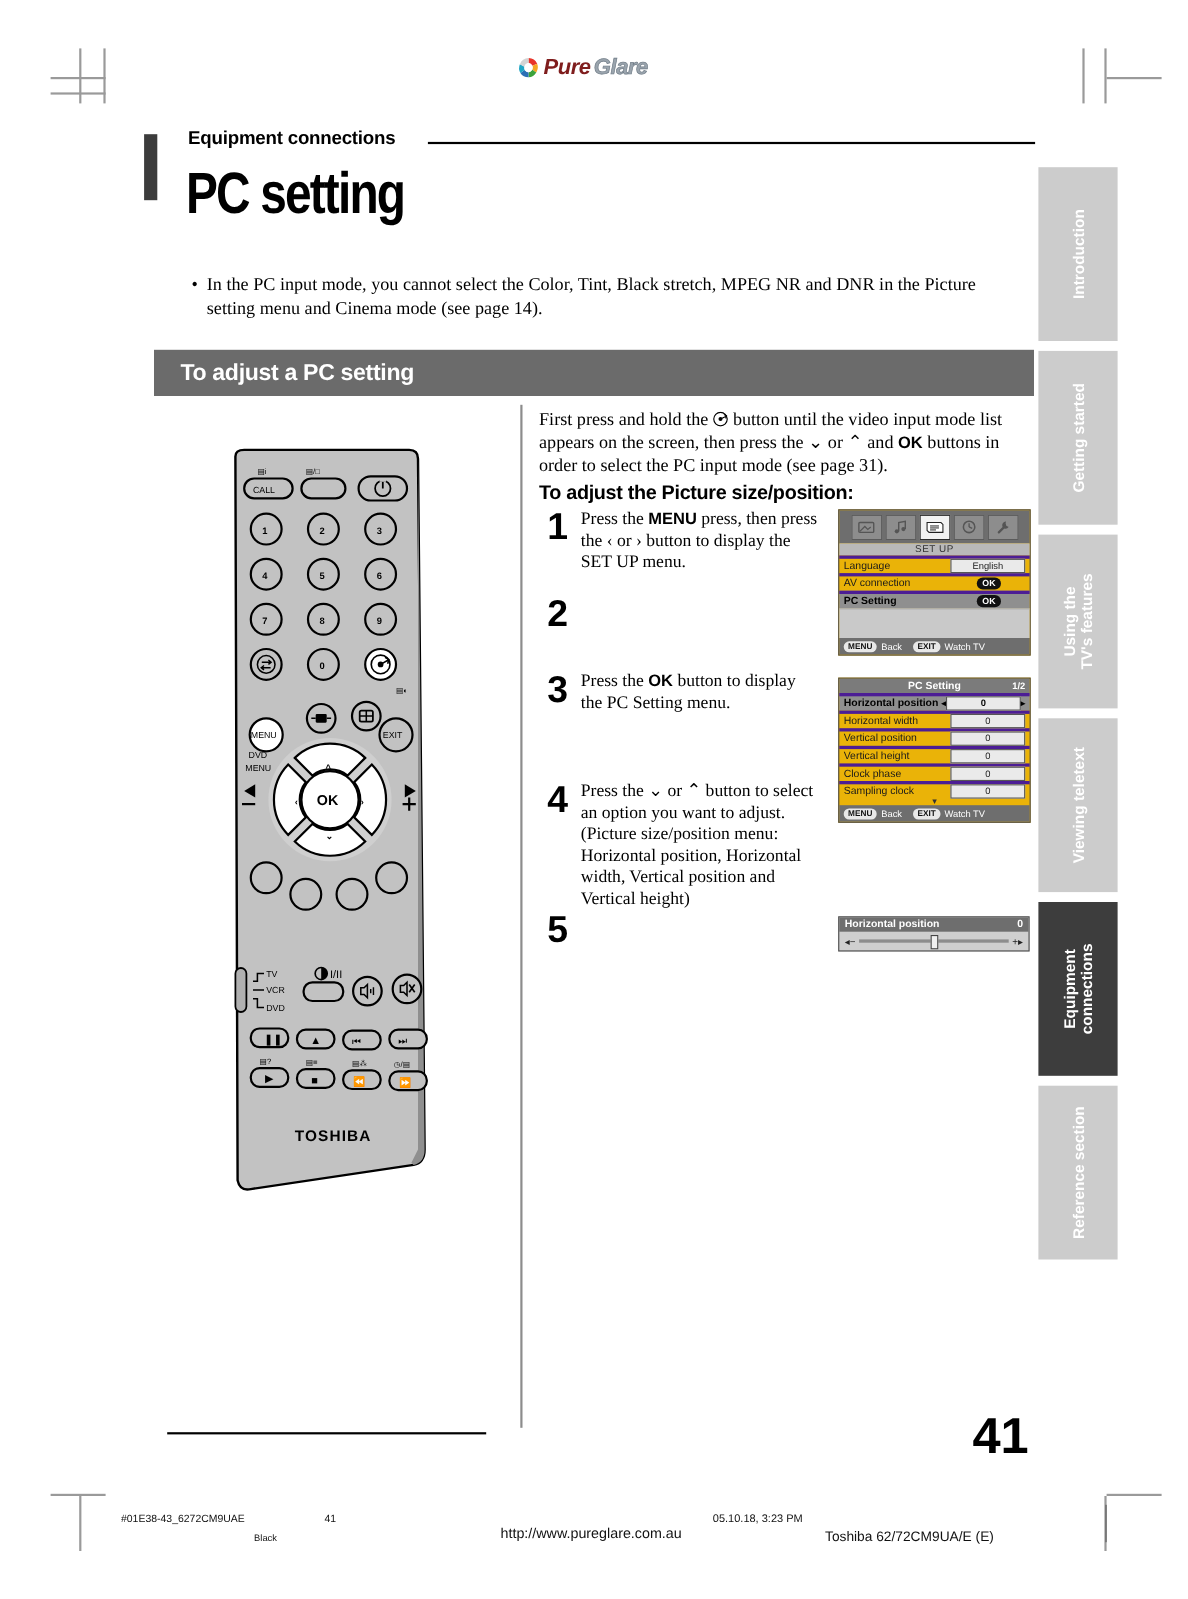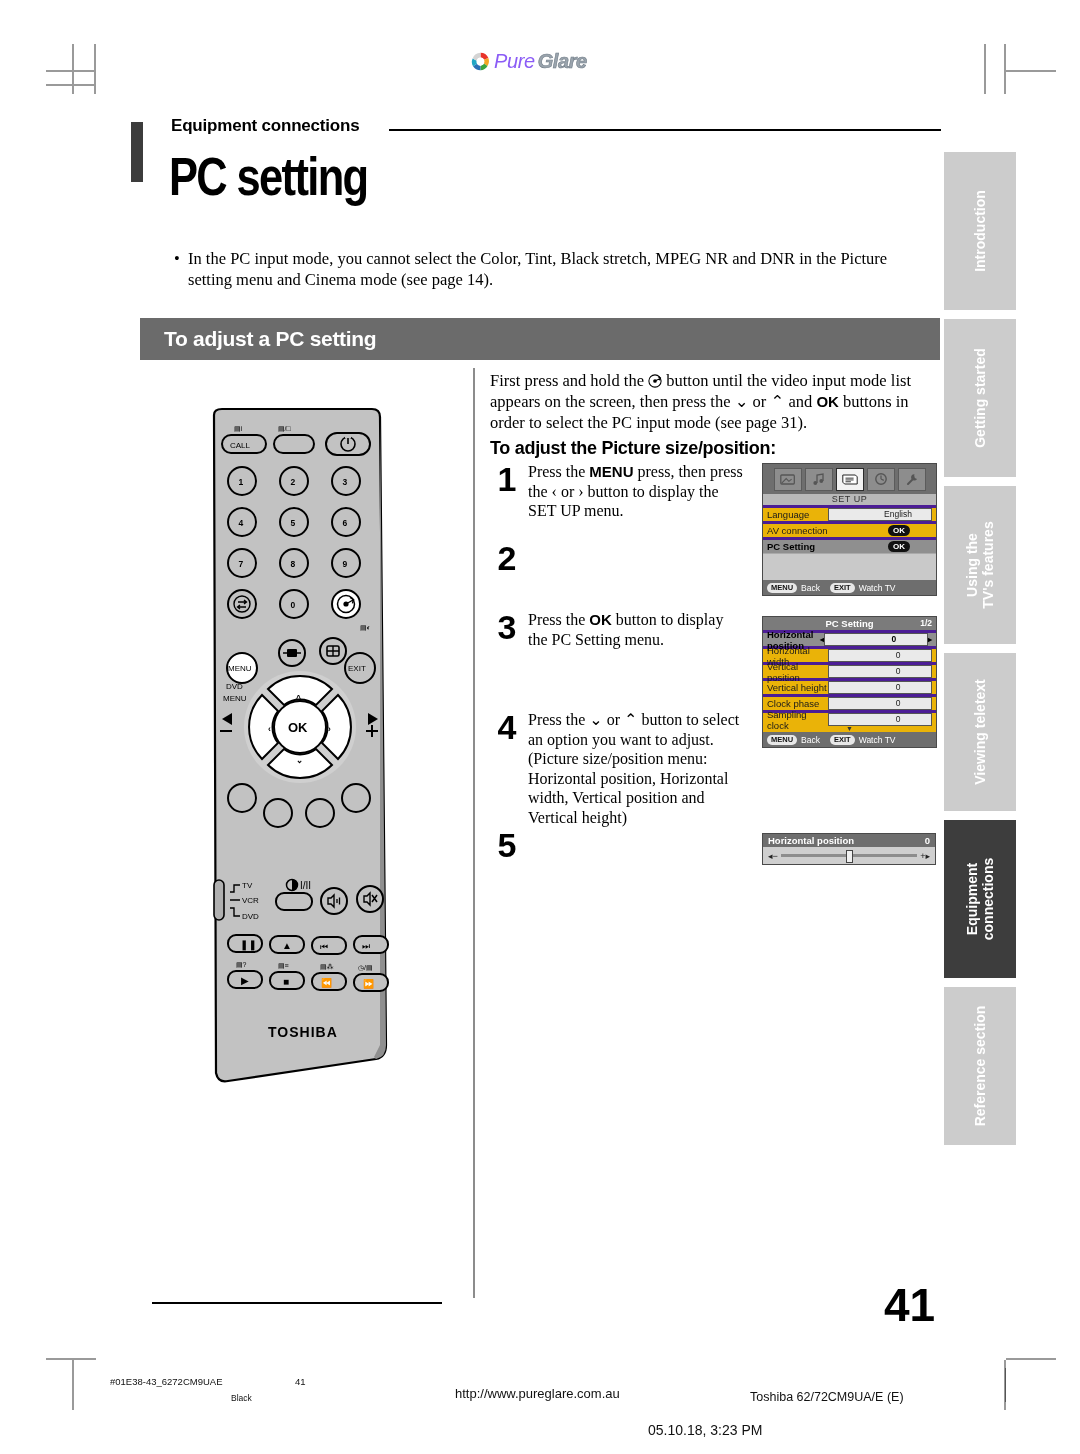--- a/index.html
+++ b/index.html
@@ -9,22 +9,22 @@
 
   
   .cm{position:absolute;background:#9a9a9a;}
   .cmv{width:2px;height:50px;}
   .cmh{height:2px;width:50px;}
 
   
   .logo{position:absolute;left:470px;top:50px;display:flex;align-items:center;gap:3px;}
   .logo-mark{width:21px;height:21px;position:relative;}
   .logo-mark svg{display:block;}
-  .logo-pure{font-family:"Liberation Sans",sans-serif;font-weight:normal;font-size:20px;
-       color:#8b5cf6;letter-spacing:-0.4px;font-style:italic;}
+  .logo-pure{font-family:"Liberation Sans",sans-serif;font-weight:bold;font-size:20px;
+       color:#7f1d1d;letter-spacing:-0.4px;font-style:italic;}
   .logo-glare{font-family:"Liberation Sans",sans-serif;font-weight:bold;font-size:20px;
        color:#9aa4ad;letter-spacing:-0.4px;font-style:italic;
        -webkit-text-stroke:0.6px #6f7b86;}
 
   
   .hdr{position:absolute;left:131px;top:120px;width:810px;height:30px;}
   .hdr-bar{position:absolute;left:0;top:2px;width:12px;height:60px;background:#3c3c3c;}
   .hdr-eq{position:absolute;left:40px;top:-4px;font-family:"Liberation Sans",sans-serif;
        font-weight:bold;font-size:17px;letter-spacing:-0.2px;}
   .hdr-rule{position:absolute;left:258px;top:9px;right:0;height:2px;background:#000;}
@@ -63,21 +63,21 @@
        justify-content:center;gap:3px;padding:2px 3px;}
   .oicon{width:26px;height:21px;background:#8d8d8d;border:1px solid #5b5b5b;
        display:flex;align-items:center;justify-content:center;}
   .oicon.sel{background:#f2f2f2;border-color:#2b2b2b;}
   .osd-cap{background:#b9b9b9;text-align:center;font-family:"Liberation Sans",sans-serif;
        font-size:9px;color:#333;letter-spacing:.5px;line-height:11px;height:11px;}
   .osd-row{display:flex;align-items:center;height:13px;border-top:3px solid #4c1d95;
        font-family:"Liberation Sans",sans-serif;font-size:9.5px;padding:0 4px;color:#1a1a1a;}
   .osd-row .lbl{flex:1;}
   .osd-row .val{width:66px;background:#eaeaea;border:1px solid #555;text-align:center;
-       font-size:8.5px;line-height:11px;height:11px;padding-left:36px;}
+       font-size:8.5px;line-height:11px;height:11px;}
   .osd-row.hl{background:#8f8f8f;font-weight:bold;color:#000;}
   .okpill{display:inline-block;background:#111;color:#fff;border-radius:7px;
        font-size:8px;font-weight:bold;padding:0 5px;line-height:11px;}
   .osd-foot{display:flex;align-items:center;gap:4px;background:#6e6e6e;height:15px;
        padding:0 4px;color:#fff;font-family:"Liberation Sans",sans-serif;font-size:8.5px;}
   .keycap{display:inline-block;background:#e8e8e8;color:#111;border-radius:5px;
        font-size:7.5px;font-weight:bold;padding:0 4px;line-height:10px;}
   .osd-title{background:#7b7b7b;color:#fff;font-family:"Liberation Sans",sans-serif;
        font-weight:bold;font-size:9.5px;text-align:center;line-height:13px;height:13px;
        position:relative;}
@@ -109,21 +109,21 @@
   .pgnum{position:absolute;left:884px;top:1278px;font-family:"Liberation Sans",sans-serif;
        font-weight:bold;font-size:46px;}
   .botrule{position:absolute;left:152px;top:1302px;width:290px;height:2px;background:#000;}
 
   
   .ft{position:absolute;font-family:"Liberation Sans",sans-serif;color:#111;}
   .ft-code{left:110px;top:1376px;font-size:9.5px;}
   .ft-pg{left:295px;top:1376px;font-size:9.5px;}
   .ft-black{left:231px;top:1393px;font-size:8.5px;}
   .ft-url{left:455px;top:1386px;font-size:13px;}
-  .ft-date{left:648px;top:1376px;font-size:14px;margin-top:46px;}
+  .ft-date{left:648px;top:1376px;font-size:10px;}
   .ft-model{left:750px;top:1390px;font-size:12.5px;}
   .ft-vline{position:absolute;left:1005px;top:1368px;width:1px;height:34px;background:#555;}
 </style>
 </head>
 <body>
 
 <div class="page">
 
   <div class="cm cmv" style="left:72px;top:44px;"></div>
   <div class="cm cmh" style="left:46px;top:70px;"></div>

